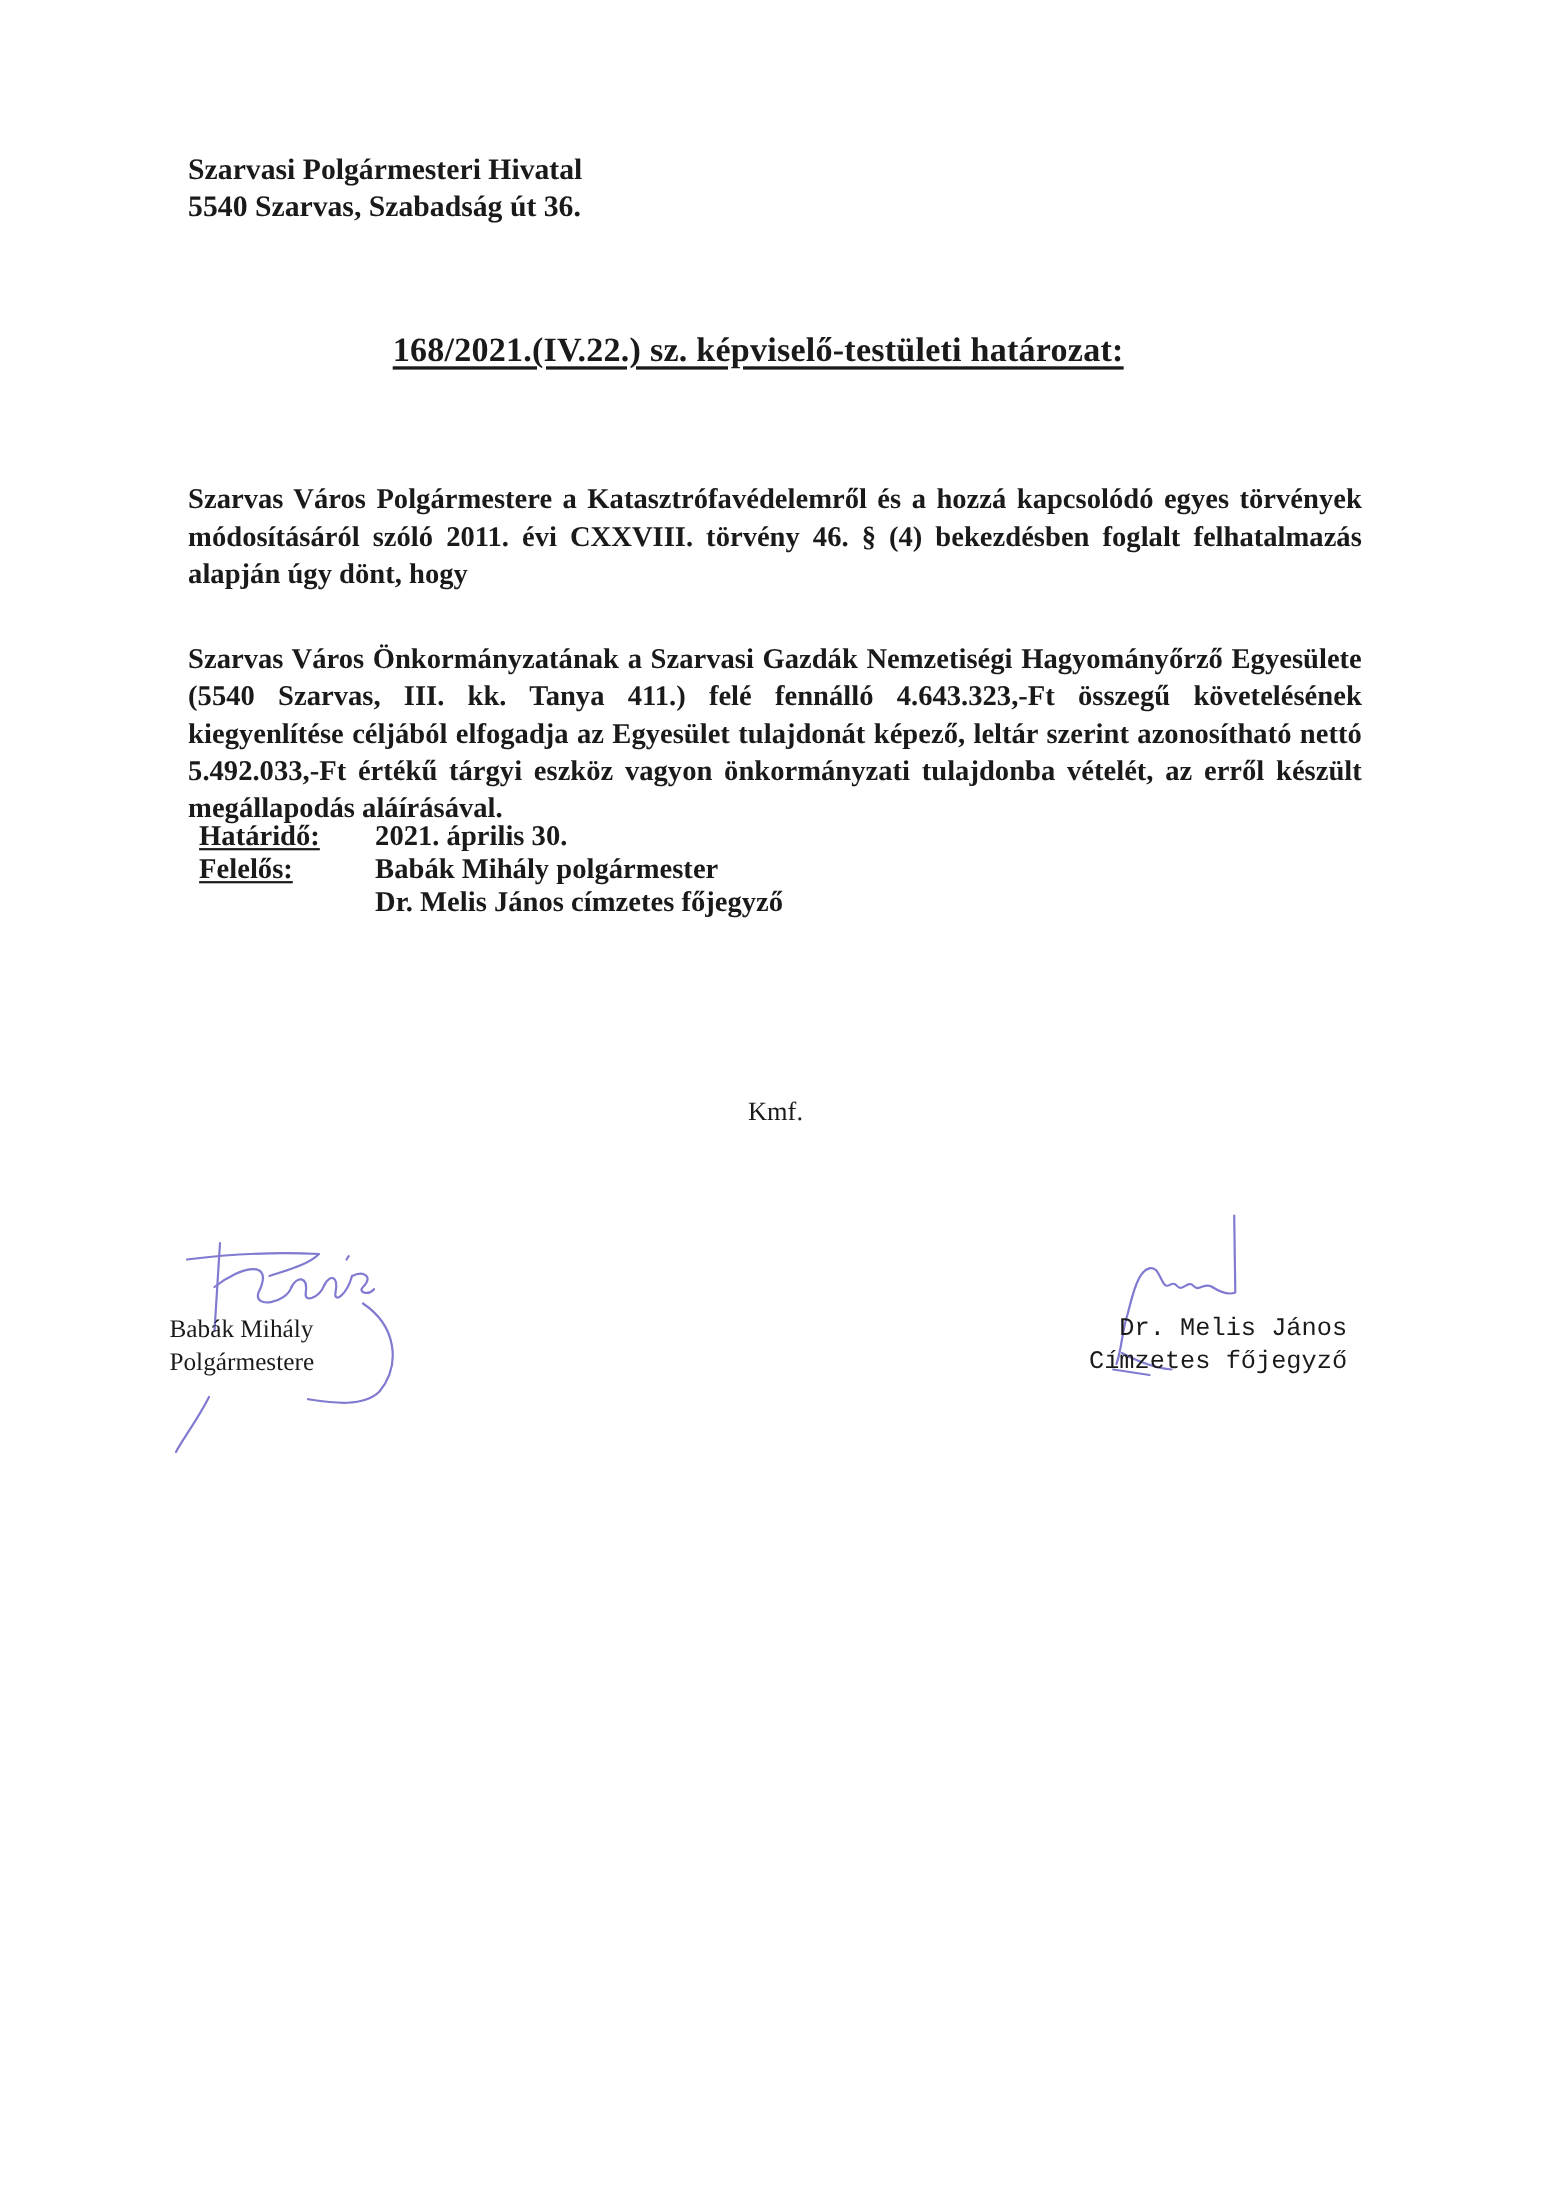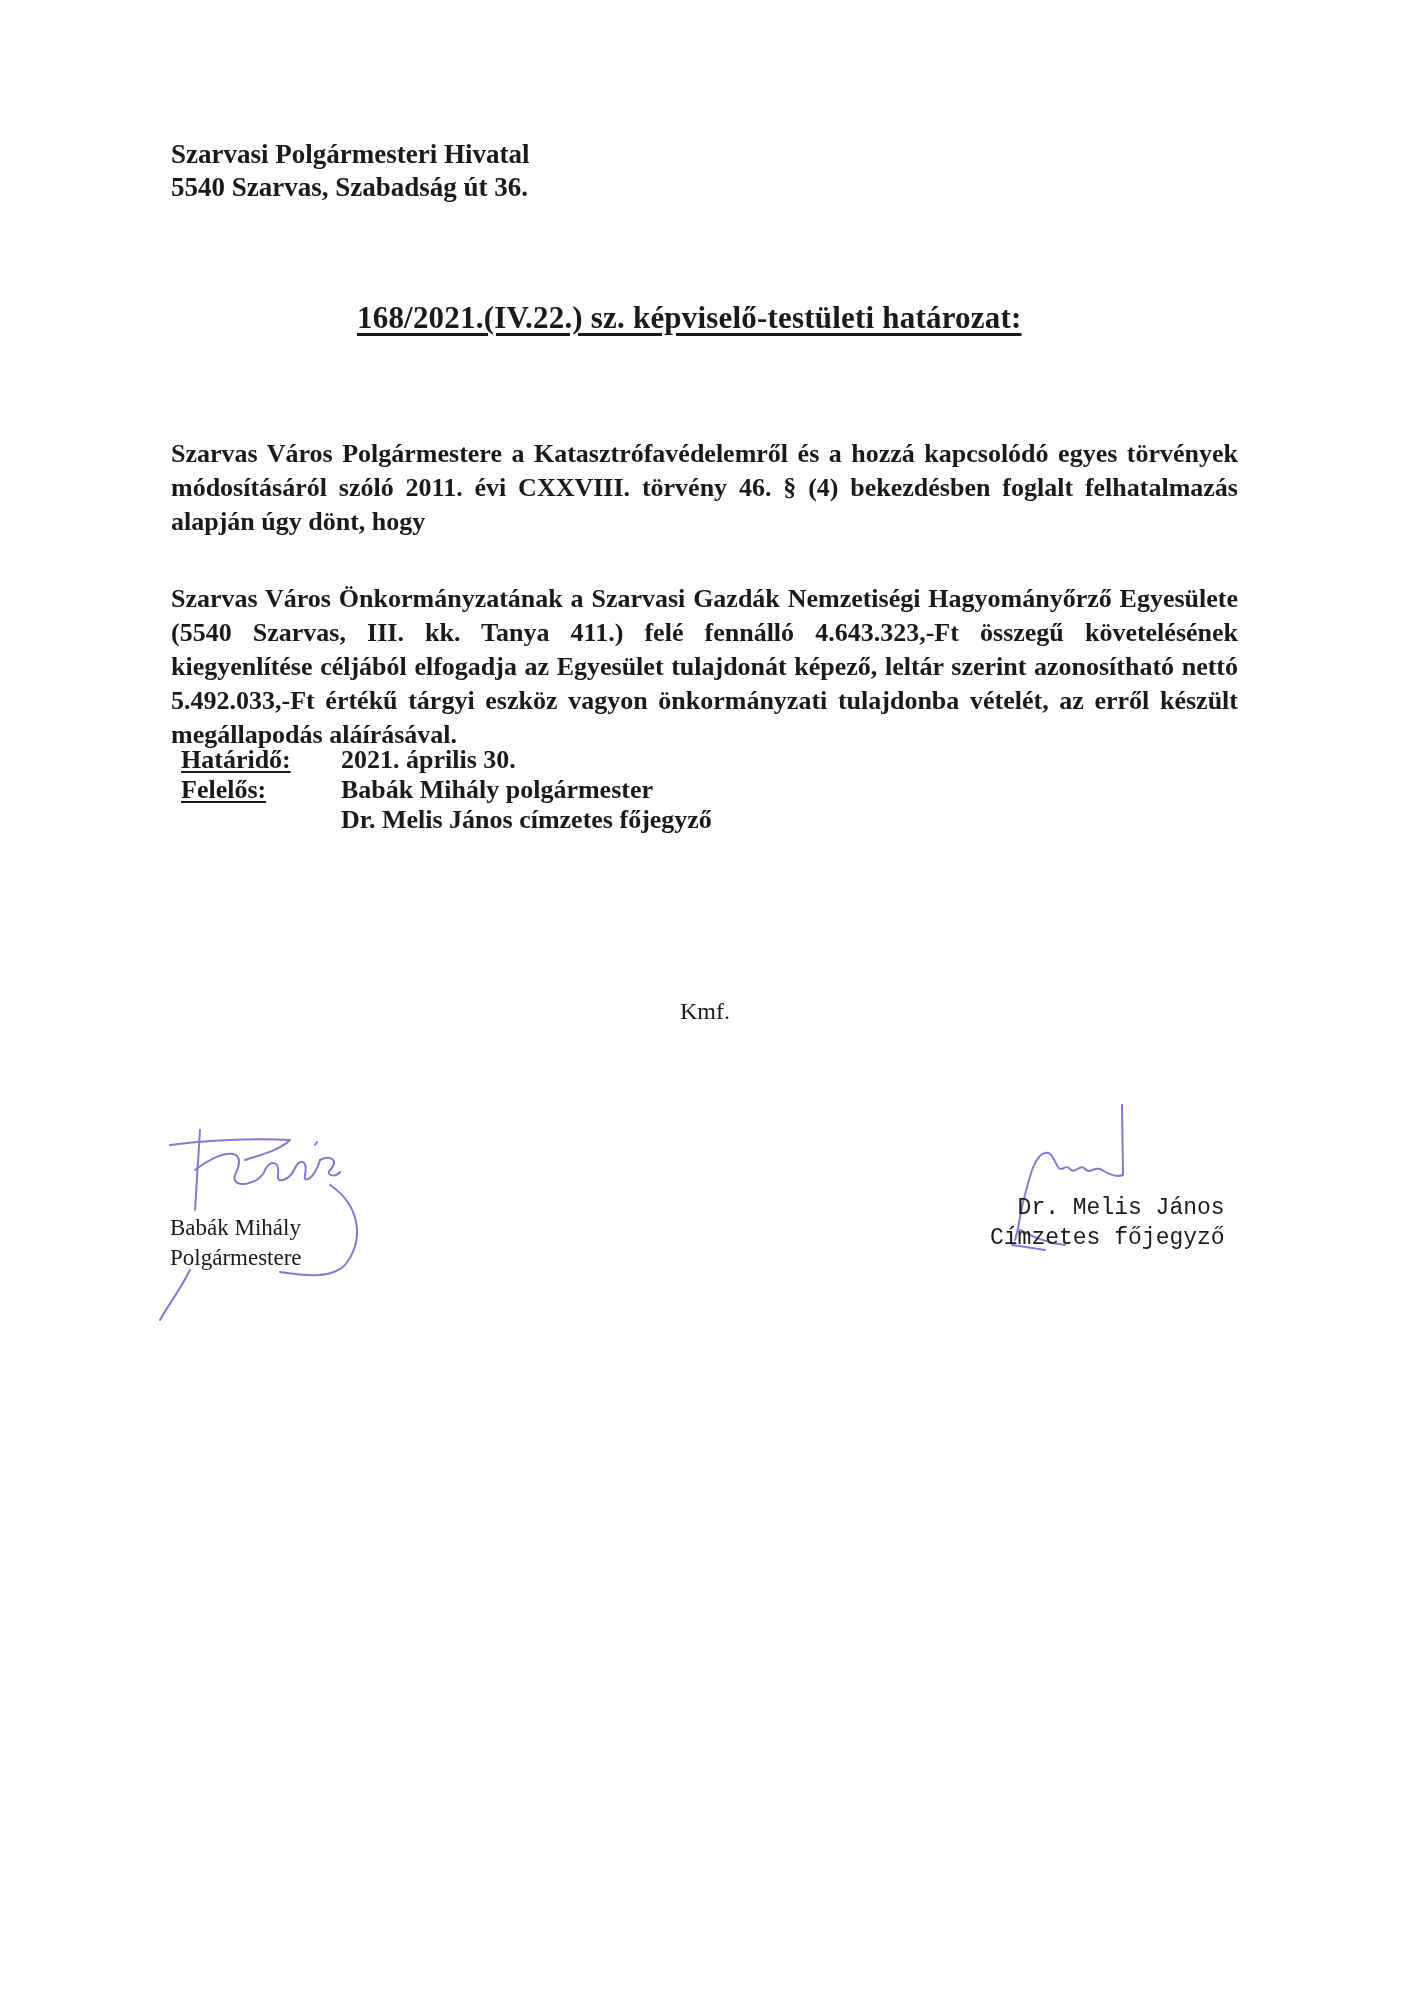--- a/index.html
+++ b/index.html
@@ -22,21 +22,21 @@
     .meta-row { position: absolute; left: 171px; font-weight: bold; font-size: 26px; line-height: 30px; white-space: nowrap; margin-left: 10px; }
     .meta-label { display: inline-block; width: 160px; text-decoration: underline; text-decoration-thickness: 2px; text-underline-offset: 3px; }
     .meta-value { display: inline-block; }
     .row1 { top: 745px; }
     .row2 { top: 775px; }
     .row3 { top: 805px; left: 331px; }
 
     .kmf { position: absolute; left: 680px; top: 998px; font-size: 24px; }
 
     .sig-block { position: absolute; font-size: 23px; line-height: 30px; white-space: nowrap; }
-    .sig-left { left: 170px; top: 1193px; margin-top: 20px; }
+    .sig-left { left: 154px; top: 1193px; }
     .sig-right { left: 990px; top: 1193px; text-align: right; font-family: Liberation Mono, monospace; }
     .sig-right div { text-align: right; }
 
     .signature { position: absolute; }
     .sig-svg-left { left: 150px; top: 1100px; }
     .sig-svg-right { left: 990px; top: 1095px; }
   </style>
 </head>
 <body>
 

